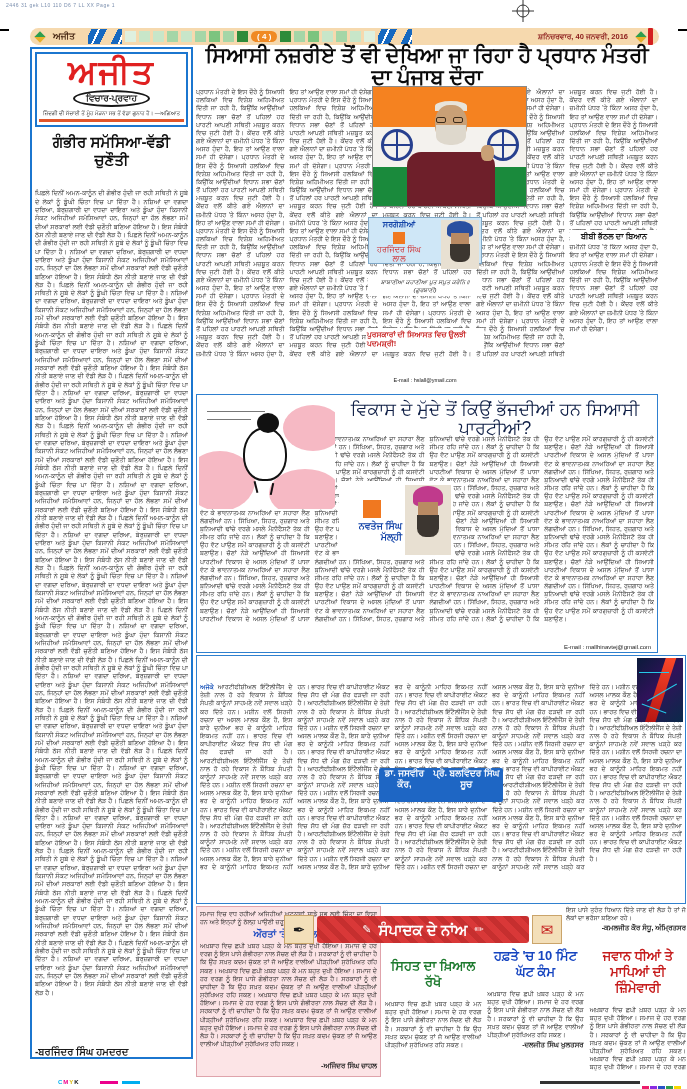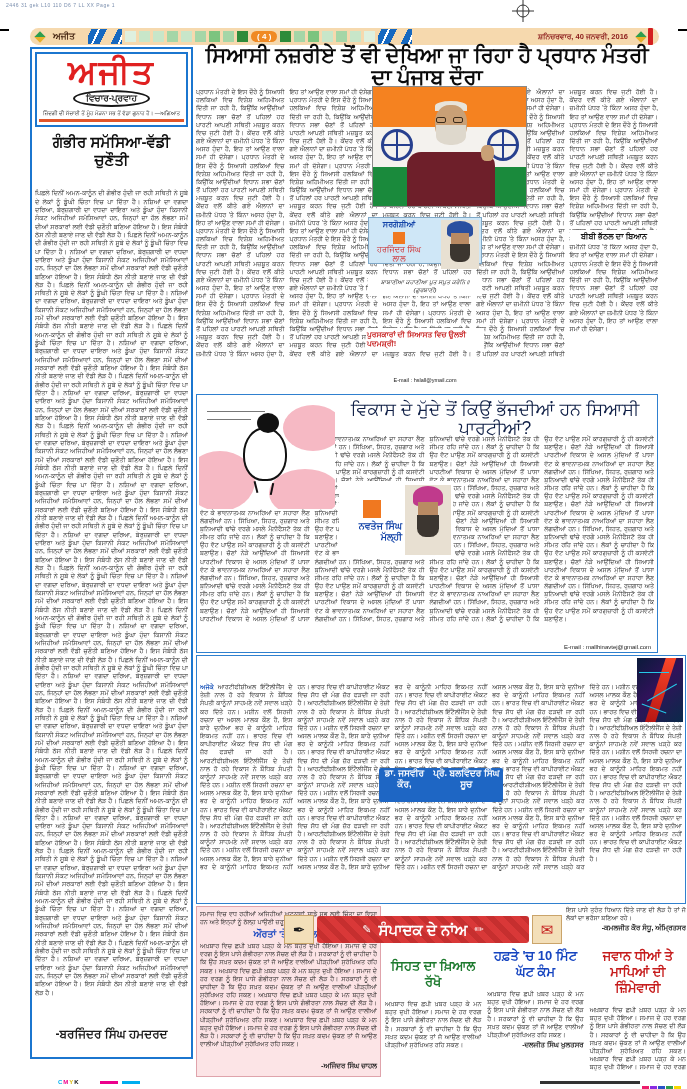--- a/index.html
+++ b/index.html
@@ -25,21 +25,21 @@
 .hdr-date{font-size:7.5px;font-weight:bold;color:#8b1a1a;margin:0 6px 0 auto;white-space:nowrap}
 .red-endbar{width:5px;height:17px;background:#d42020;flex:none;border-radius:1px}
 
 .ed-col{left:30px;top:47px;width:163px;height:1012px;border:2px solid #1b76cf;background:#fff;padding:3px}
 .masthead{border:2px solid #1b76cf;text-align:center;padding:2px 2px 3px}
 .m-title{font-size:33px;line-height:.95;font-weight:bold;color:#e02020;letter-spacing:2px}
 .m-oval{display:inline-block;border:2px solid #161616;border-radius:50%;padding:1px 11px;font-size:9px;font-weight:bold;margin-top:3px}
 .m-quote{font-size:5.5px;line-height:1.25;margin-top:3px;padding-bottom:2px;border-bottom:3px solid #e2552a;color:#222}
 .ed-head{font-size:15px;font-weight:bold;text-align:center;margin:6px 0 20px;color:#0d0d0d}
 .ed-body{font-size:6.4px;line-height:1.3;text-align:justify;height:838px;overflow:hidden;color:#1d1d1d}
-.ed-sig{text-align:center;font-weight:bold;font-size:12px;margin-top:0}
+.ed-sig{text-align:left;font-weight:bold;font-size:10px;margin-top:19px}
 
 .newsbody{font-size:6.3px;line-height:1.3;text-align:justify;overflow:hidden;color:#1d1d1d}
 .lead-word{font-weight:bold;color:#1550b8}
 
 .lead-sec{left:196px;top:44px;width:462px;height:350px}
 .lead-head{font-size:21px;font-weight:800;text-align:center;color:#0a0a0a;line-height:1.05}
 .lead-body{position:absolute;left:0;right:0;top:44px;bottom:2px;column-count:5;column-gap:5px}
 .photo{left:176px;top:42px;width:155px;height:121px;border:1px solid #8a8a8a;overflow:hidden;background:#fff}
 .flagband{position:absolute;left:0;right:0}
 .chakra{position:absolute;width:32px;height:32px;border:3px solid #27408f;border-radius:50%}

